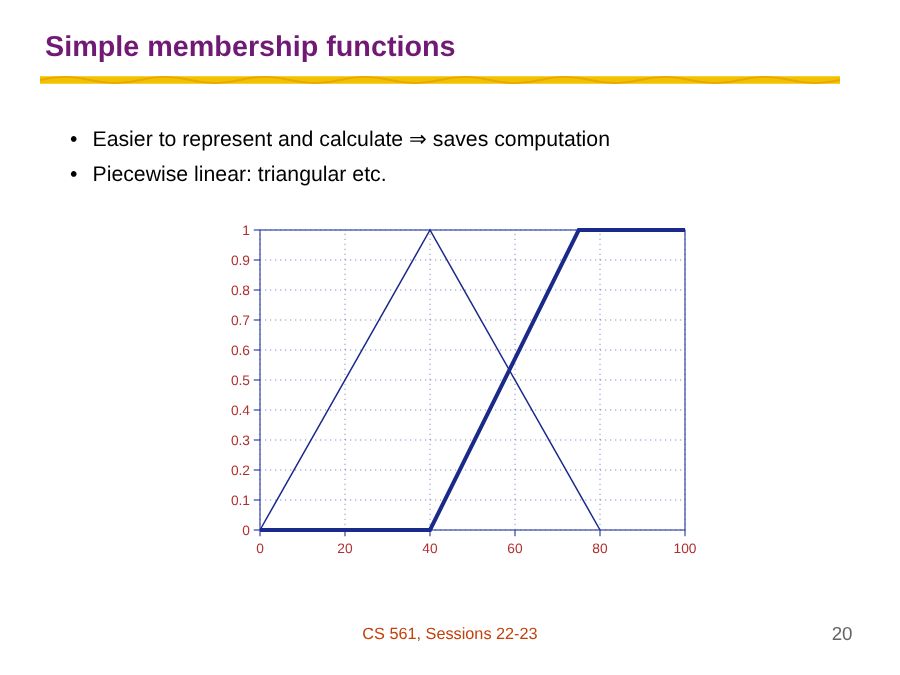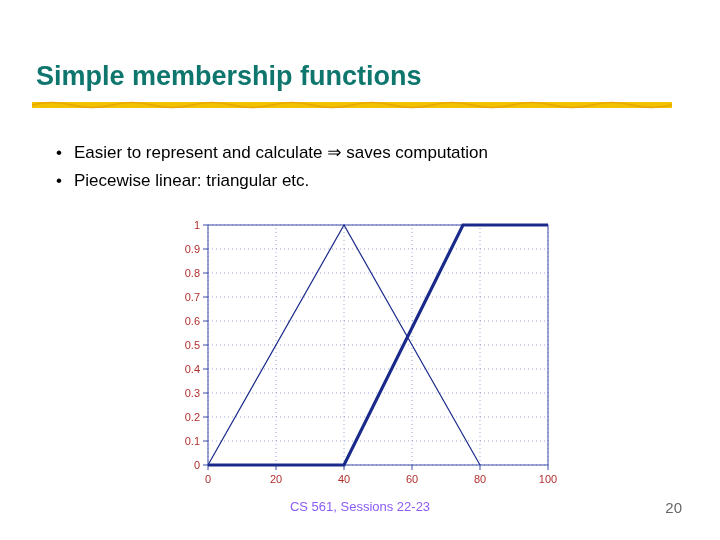--- a/index.html
+++ b/index.html
@@ -9,25 +9,24 @@
     background: #fff;
     font-family: Arial, Helvetica, sans-serif;
     color: #000;
     position: relative;
     overflow: hidden;
   }
   .title-wrap {
     padding: 24px 36px 0 36px;
   }
   .title {
-    font-size: 27px;
+    font-size: 23px;
     font-weight: bold;
-    color: #0f766e;
+    color: #701a75;
     padding-bottom: 6px;
-    margin-top: 37px;
   }
   .underline {
     position: relative;
     height: 14px;
     margin-left: -4px;
   }
   .underline svg { display:block; }
   .bullets {
     padding: 28px 36px 0 56px;
     font-size: 17px;
@@ -57,21 +56,21 @@
     height: 280px;
     position: relative;
   }
   .footer {
     position: absolute;
     bottom: 26px;
     left: 0;
     width: 100%;
     text-align: center;
     font-size: 13px;
-    color: #8b5cf6;
+    color: #c2410c;
   }
   .pagenum {
     position: absolute;
     bottom: 24px;
     right: 38px;
     font-size: 15px;
     color: #666;
   }
   .tick-label {
     font-size: 11px;

